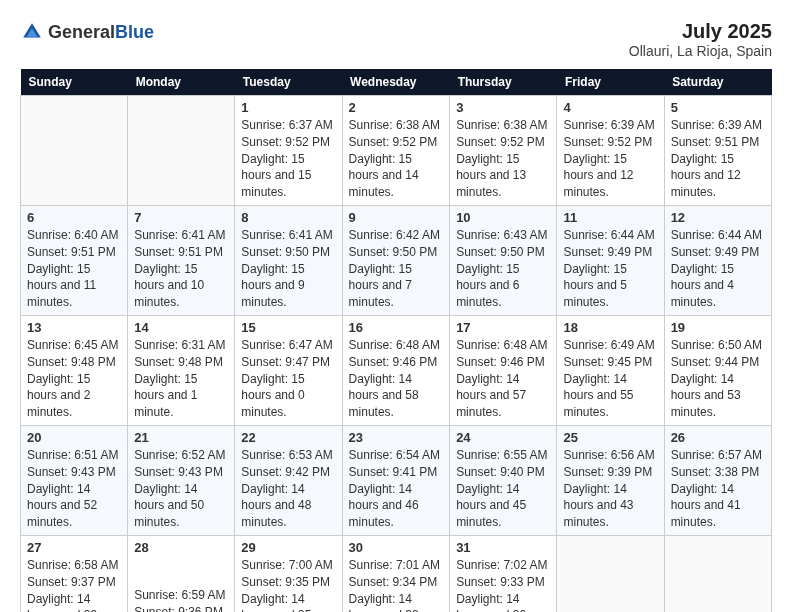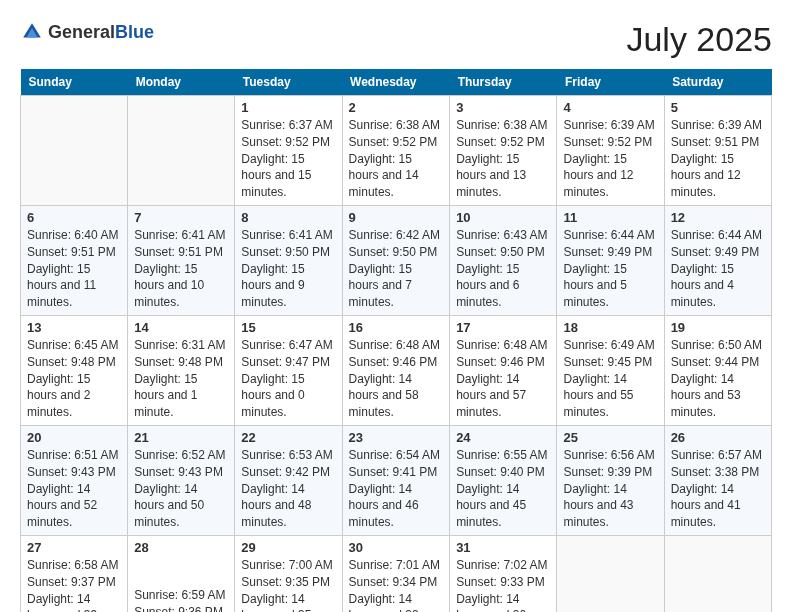--- a/index.html
+++ b/index.html
@@ -33,35 +33,35 @@
       color: #1a56a0;
     }
     .logo-icon {
       width: 24px;
       height: 24px;
     }
     .title-block {
       text-align: right;
     }
     .month-year {
-      font-size: 34px;
-      font-weight: normal;
+      font-size: 20px;
+      font-weight: bold;
       color: #222;
     }
     .location {
       font-size: 14px;
       color: #444;
     }
     table {
       width: 100%;
       border-collapse: collapse;
       font-size: 11px;
     }
     thead tr th {
-      background-color: #0369a1;
+      background-color: #0f172a;
       color: #fff;
       text-align: left;
       padding: 6px 8px;
       font-size: 12px;
       font-weight: bold;
     }
     tbody tr td {
       border: 1px solid #ccc;
       vertical-align: top;
       padding: 4px 6px;
@@ -98,20 +98,21 @@
     <svg class="logo-icon" viewBox="0 0 30 30" xmlns="http://www.w3.org/2000/svg">
       <polygon points="15,4 26,22 4,22" fill="#1a56a0"></polygon>
       <polygon points="15,10 22,22 8,22" fill="#4a90d9"></polygon>
     </svg>
     <div>
       <span class="logo-text-general">General</span><span class="logo-text-blue">Blue</span>
     </div>
   </div>
   <div class="title-block">
     <div class="month-year">July 2025</div>
+    <div class="location">Ollauri, La Rioja, Spain</div>
   </div>
 </div>
 
 <table>
   <thead>
     <tr>
     <th>Sunday</th>
         <th>Monday</th>
         <th>Tuesday</th>
         <th>Wednesday</th>

